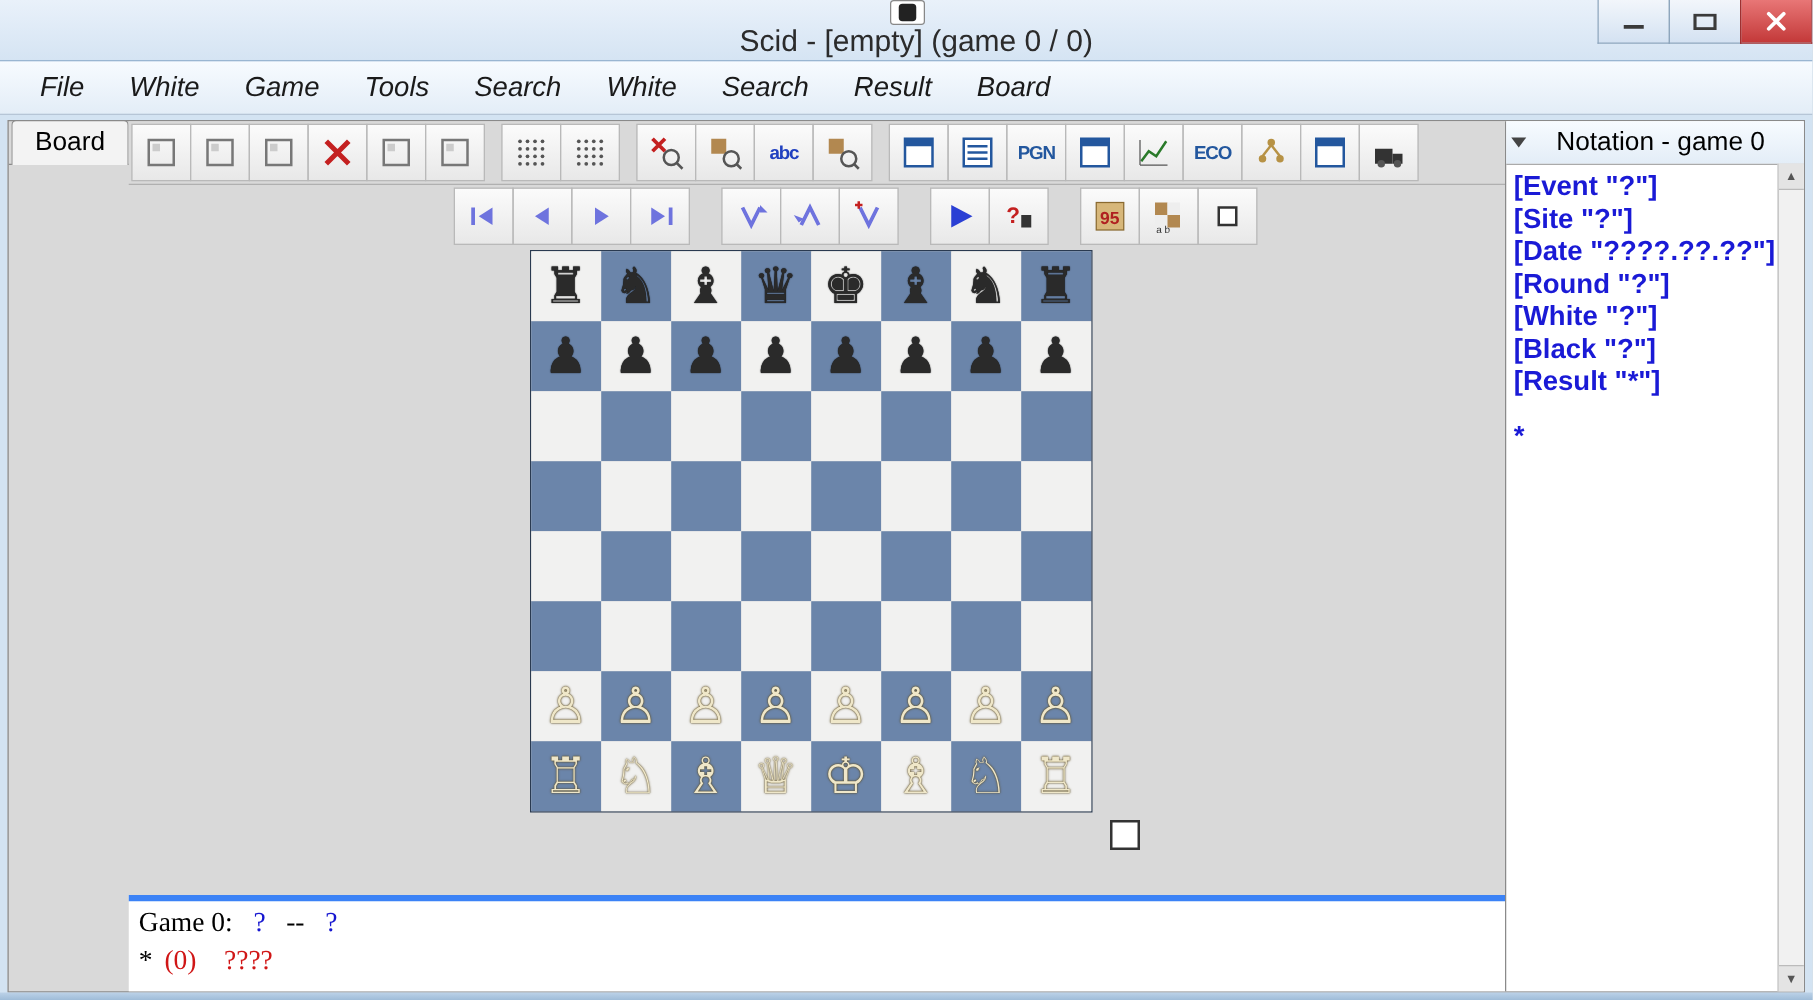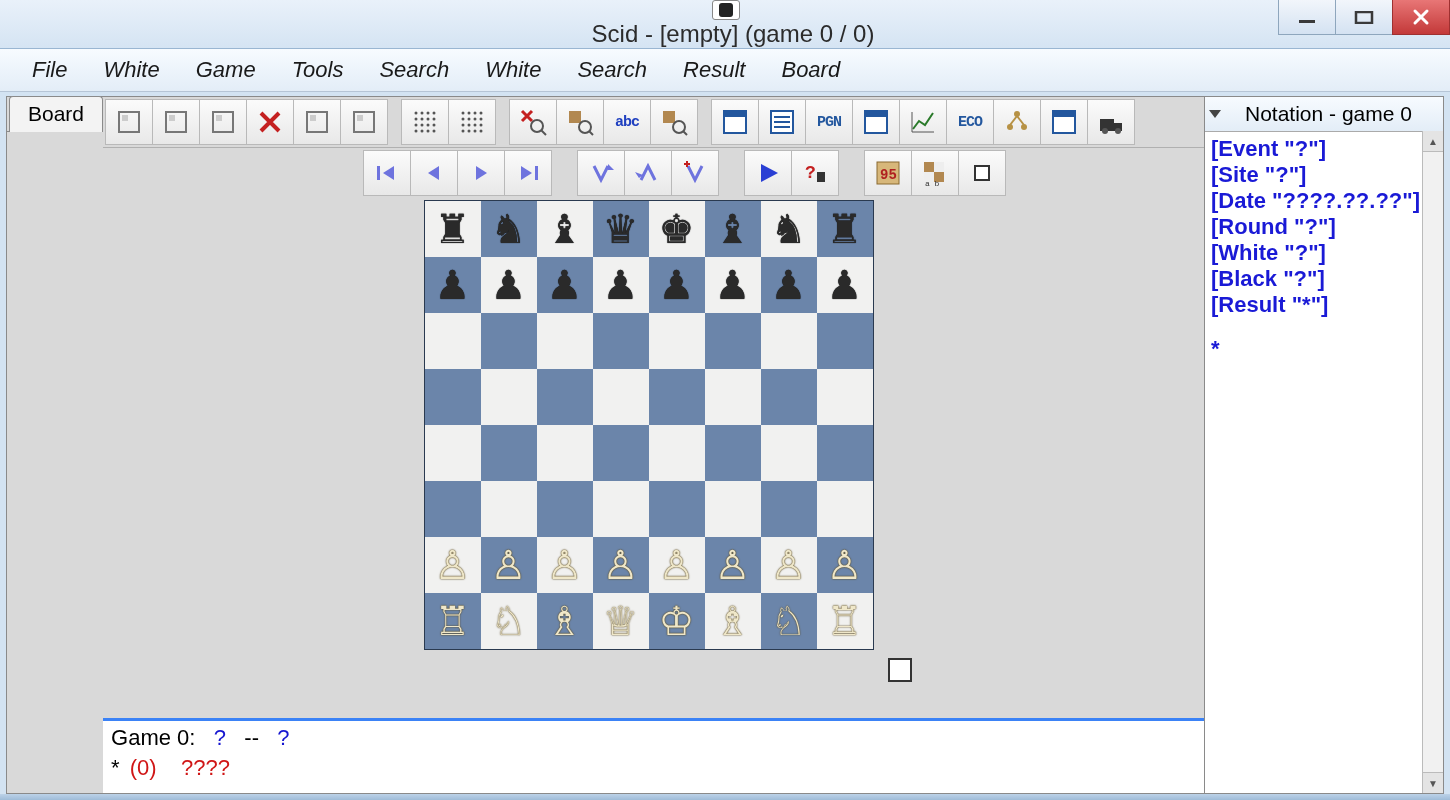--- a/index.html
+++ b/index.html
@@ -122,21 +122,20 @@
     gap:0;
     padding-left:2px;
     border-bottom:1px solid #b0b0b0;
   }
   .tbtn, .tbtn2{
     width:46px; height:44px;
     border:1px solid #b9b9b9;
     background:linear-gradient(#fbfbfb,#e8e8e8);
     display:flex;align-items:center;justify-content:center;
     margin-right:-1px;
-    font-family:Liberation Mono, monospace;
   }
   .tsep{ width:14px; }
   .tbtn svg, .tbtn2 svg{ width:30px; height:30px; }
   .tbtn .txt{ font-size:15px; font-weight:bold; letter-spacing:-1px;}
 
   
   .toolbar2{
     height:50px;
     display:flex;align-items:center;
     padding-left:260px;
@@ -173,24 +172,25 @@
 
   .turn-box{
     width:20px;height:20px;border:2px solid #333;background:#fff;
     position:absolute; left:calc(50% + 234px); bottom:36px;
   }
 
   
   .statusbar{
     height:68px;
     background:#fff;
-    border-top:3px solid #3b82f6;
+    border-top:5px solid #3b82f6;
     padding:2px 8px 2px 8px;
     font-size:22px;
     line-height:1.35;
+    font-family:Liberation Serif, serif;
   }
   .statusbar .l1 .g{ color:#000;}
   .statusbar .l1 .q{ color:#1616d0;}
   .statusbar .l2{ color:#d01616;}
   .statusbar .l2 .star{ color:#000; margin-right:4px;}
 
   
   .right-pane{
     width:238px;
     border-left:1px solid #8a8a8a;

